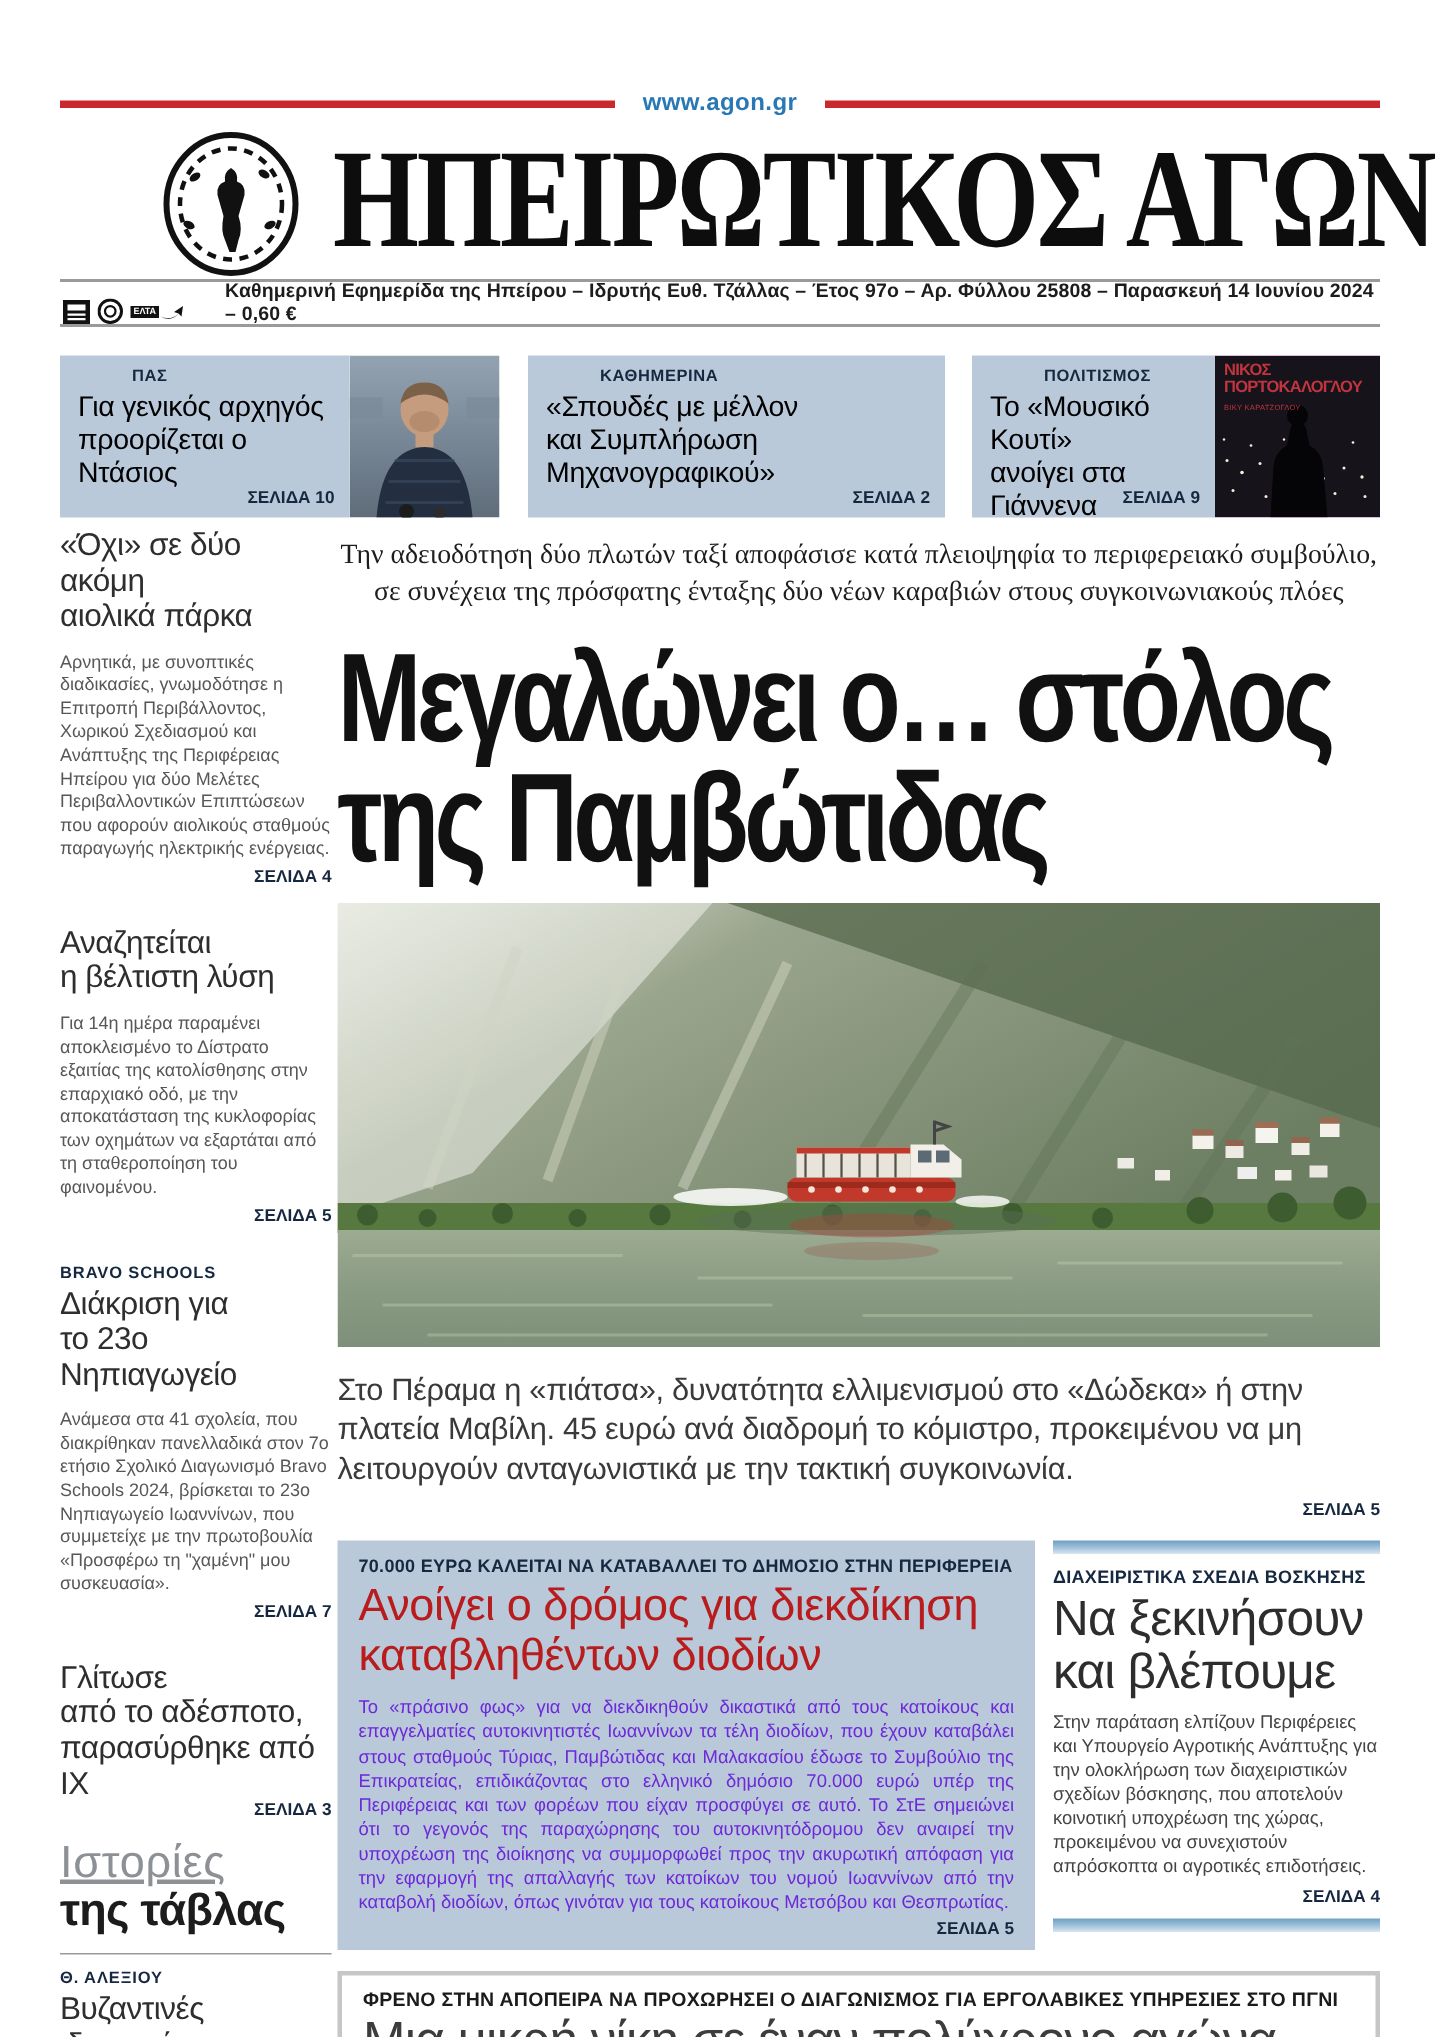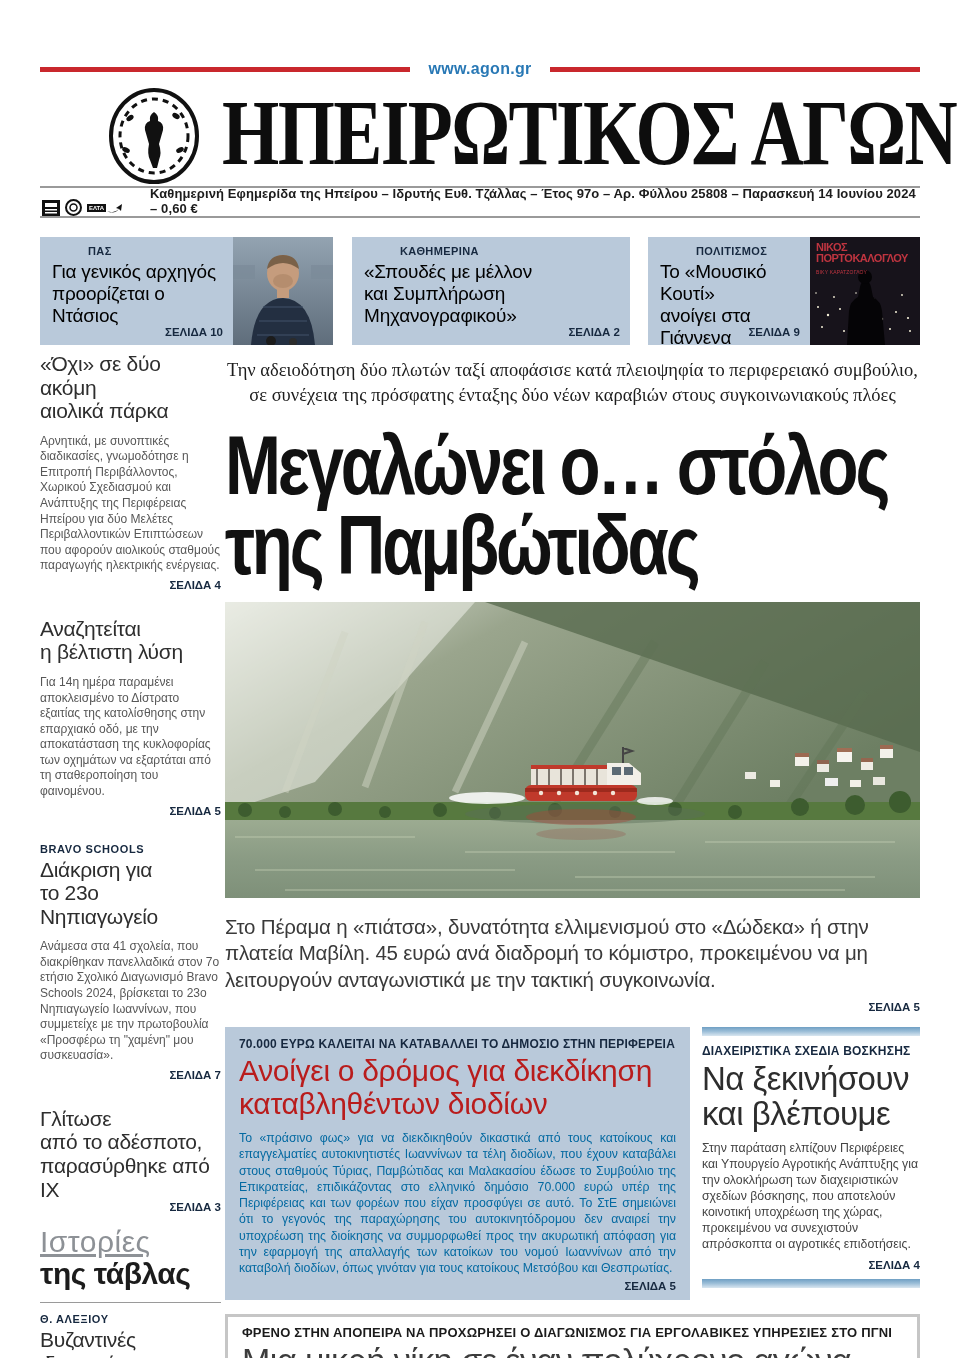--- a/index.html
+++ b/index.html
@@ -65,21 +65,21 @@
       transform:scaleX(0.80);transform-origin:left top;width:126%;margin-top:18px;}
   .lead-photo{margin-top:16px;width:695px;height:296px;display:block;}
   .lead-caption{font-size:20.5px;color:#3a3a3a;line-height:1.3;margin-top:16px;letter-spacing:-0.2px;}
   .lead-page{font-size:11.5px;font-weight:bold;color:#16283f;text-align:right;margin-top:8px;}
 
   
   .lower{display:flex;margin-top:14px;align-items:flex-start;}
   .tollsbox{width:465px;background:#b9c9da;box-sizing:border-box;padding:10px 14px 8px 14px;}
   .box-kicker{font-size:12px;font-weight:bold;color:#16283f;letter-spacing:.2px;}
   .tolls-title{font-size:30px;color:#b91c1c;line-height:1.08;letter-spacing:-0.3px;margin-top:4px;}
-  .tolls-body{font-size:12.3px;color:#0369a1;line-height:1.32;margin-top:10px;text-align:justify;}
+  .tolls-body{font-size:12.3px;color:#6d28d9;line-height:1.32;margin-top:10px;text-align:justify;}
   .box-page{font-size:11.5px;font-weight:bold;color:#16283f;text-align:right;margin-top:4px;}
   .grazing{width:218px;margin-left:12px;}
   .graz-kicker{font-size:12px;font-weight:bold;color:#16283f;letter-spacing:.2px;margin-top:8px;}
   .graz-title{font-size:33px;color:#2d2d2d;line-height:1.04;letter-spacing:-0.5px;margin-top:4px;}
   .graz-body{font-size:12.3px;color:#444;line-height:1.3;margin-top:10px;}
   .graz-page{font-size:11.5px;font-weight:bold;color:#16283f;text-align:right;margin:6px 0 8px 0;}
 
   
   .strip{margin-top:14px;border:3px solid #c6c6c6;box-sizing:border-box;width:695px;
       padding:8px 14px 6px 14px;position:relative;background:#fff;}

